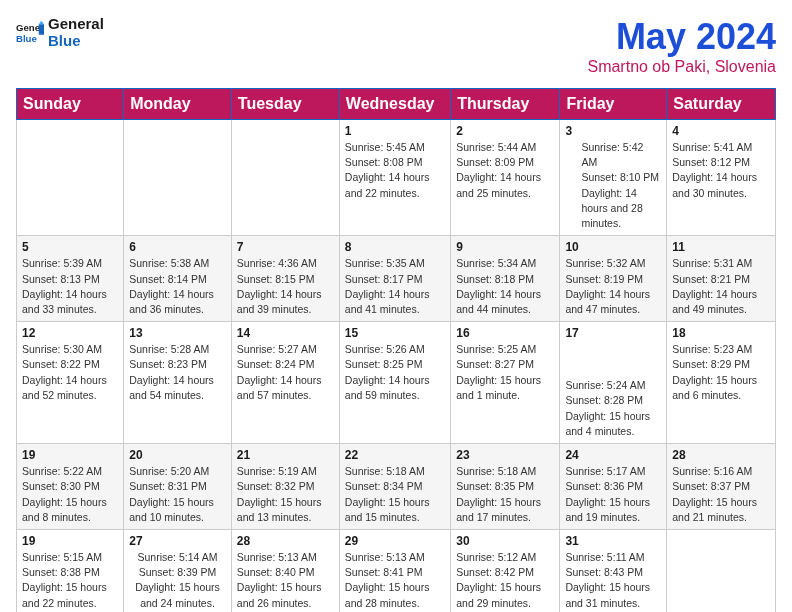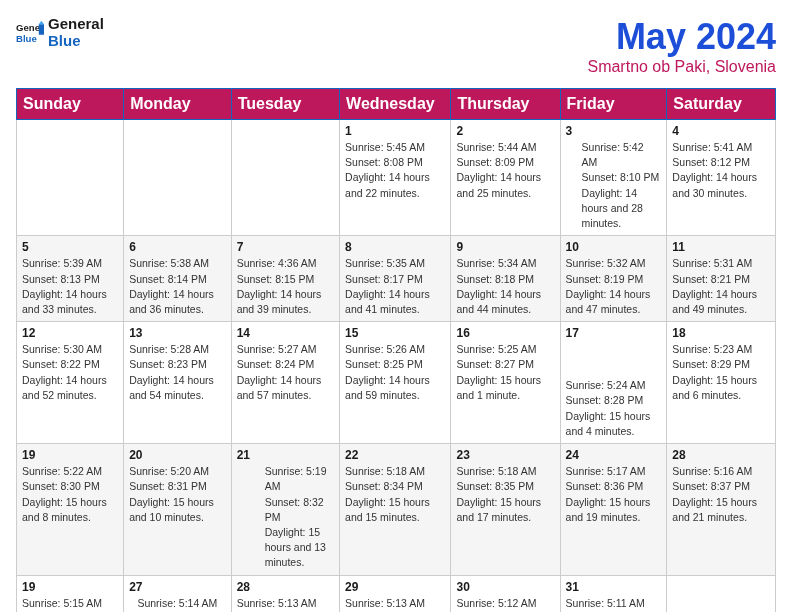--- a/index.html
+++ b/index.html
@@ -240,21 +240,21 @@
 Daylight: 15 hours and 8 minutes.</div>
         </td>
         <td>
           <div class="day-number">20</div>
           <div class="day-info" style="white-space: pre-line;">Sunrise: 5:20 AM
 Sunset: 8:31 PM
 Daylight: 15 hours and 10 minutes.</div>
         </td>
         <td>
           <div class="day-number">21</div>
-          <div class="day-info" style="white-space: pre-line; margin-left: 28px;">Sunrise: 5:19 AM
+          <div class="day-info" style="white-space: pre-line;">Sunrise: 5:19 AM
 Sunset: 8:32 PM
 Daylight: 15 hours and 13 minutes.</div>
         </td>
         <td>
           <div class="day-number">22</div>
           <div class="day-info" style="white-space: pre-line;">Sunrise: 5:18 AM
 Sunset: 8:34 PM
 Daylight: 15 hours and 15 minutes.</div>
         </td>
         <td>

